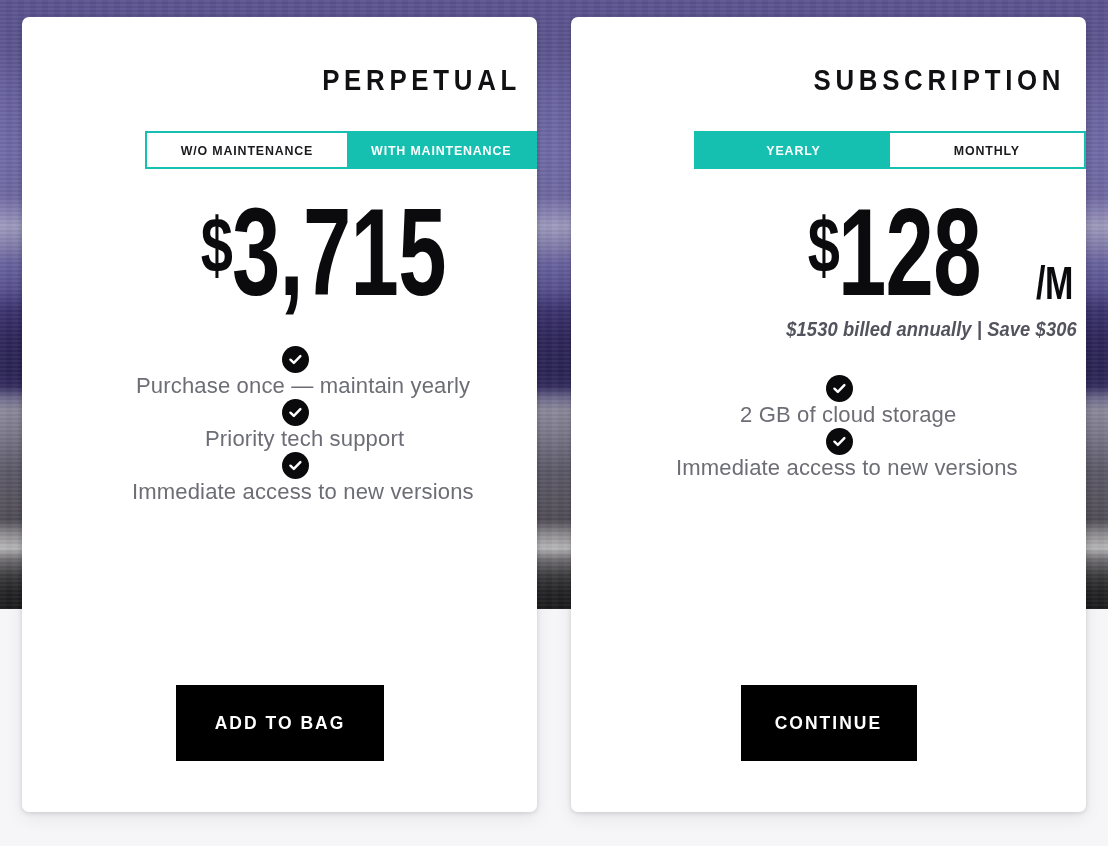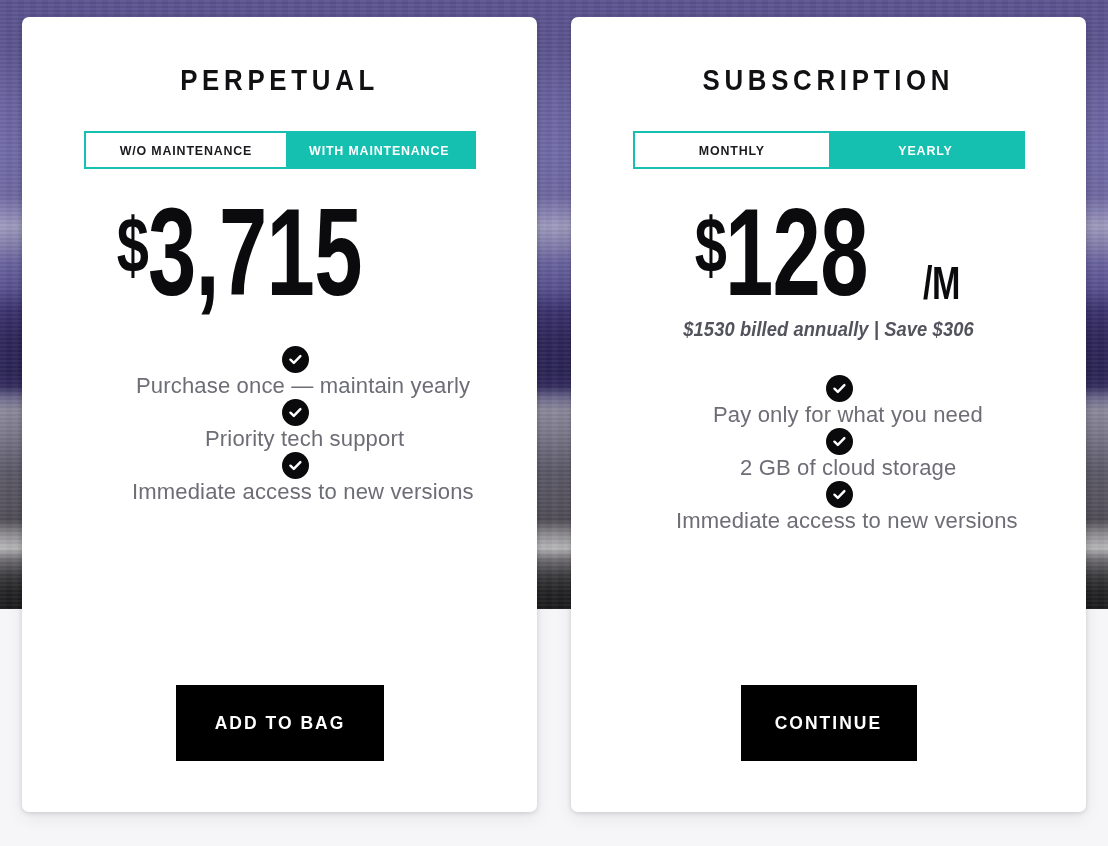--- a/index.html
+++ b/index.html
@@ -98,21 +98,21 @@
   .card {
     position: relative;
     width: 515px;
     height: 795px;
     background: #ffffff;
     border-radius: 7px;
     box-shadow: 0 1px 5px rgba(0,0,0,0.14), 0 6px 18px rgba(0,0,0,0.07);
     box-sizing: border-box;
     display: flex;
     flex-direction: column;
-    align-items: center;
+    align-items: flex-end;
   }
 
   .plan-title {
     margin-top: 48px;
     font-family: "Liberation Sans Narrow", "Liberation Sans", sans-serif;
     font-size: 30px;
     font-weight: 700;
     letter-spacing: 5.5px;
     color: #111114;
     text-transform: uppercase;
@@ -325,51 +325,43 @@
           <span>ADD TO BAG</span>
         </button>
       </div>
     </div>
 
     <div class="card">
 
       <div class="plan-title">SUBSCRIPTION</div>
 
       <div class="toggle subscription">
+        <div class="seg active">
+          <span>YEARLY</span>
+        </div>
         <div class="seg inactive">
           <span>MONTHLY</span>
-        </div>
-        <div class="seg active">
-          <span>YEARLY</span>
         </div>
       </div>
 
       <div class="price-block">
         <div class="currency">$</div>
         <div class="amount">128</div>
         <div class="per">/M</div>
       </div>
 
       <div class="price-note">$1530 billed annually | Save $306</div>
 
       <div class="features right">
         <div class="feature">
           <span class="check">
             <svg width="15" height="15" viewBox="0 0 16 16">
                 <path d="M2.6 8.2 L6.2 11.6 L13.2 4.4" stroke="#ffffff" stroke-width="2.6" fill="none" stroke-linecap="round" stroke-linejoin="round"></path>
               </svg>
           </span>
-          <span class="feature-label">Pay only for what you need</span>
-        </div>
-        <div class="feature">
-          <span class="check">
-            <svg width="15" height="15" viewBox="0 0 16 16">
-                <path d="M2.6 8.2 L6.2 11.6 L13.2 4.4" stroke="#ffffff" stroke-width="2.6" fill="none" stroke-linecap="round" stroke-linejoin="round"></path>
-              </svg>
-          </span>
           <span class="feature-label">2 GB of cloud storage</span>
         </div>
         <div class="feature">
           <span class="check">
             <svg width="15" height="15" viewBox="0 0 16 16">
                 <path d="M2.6 8.2 L6.2 11.6 L13.2 4.4" stroke="#ffffff" stroke-width="2.6" fill="none" stroke-linecap="round" stroke-linejoin="round"></path>
               </svg>
           </span>
           <span class="feature-label">Immediate access to new versions</span>
         </div>

